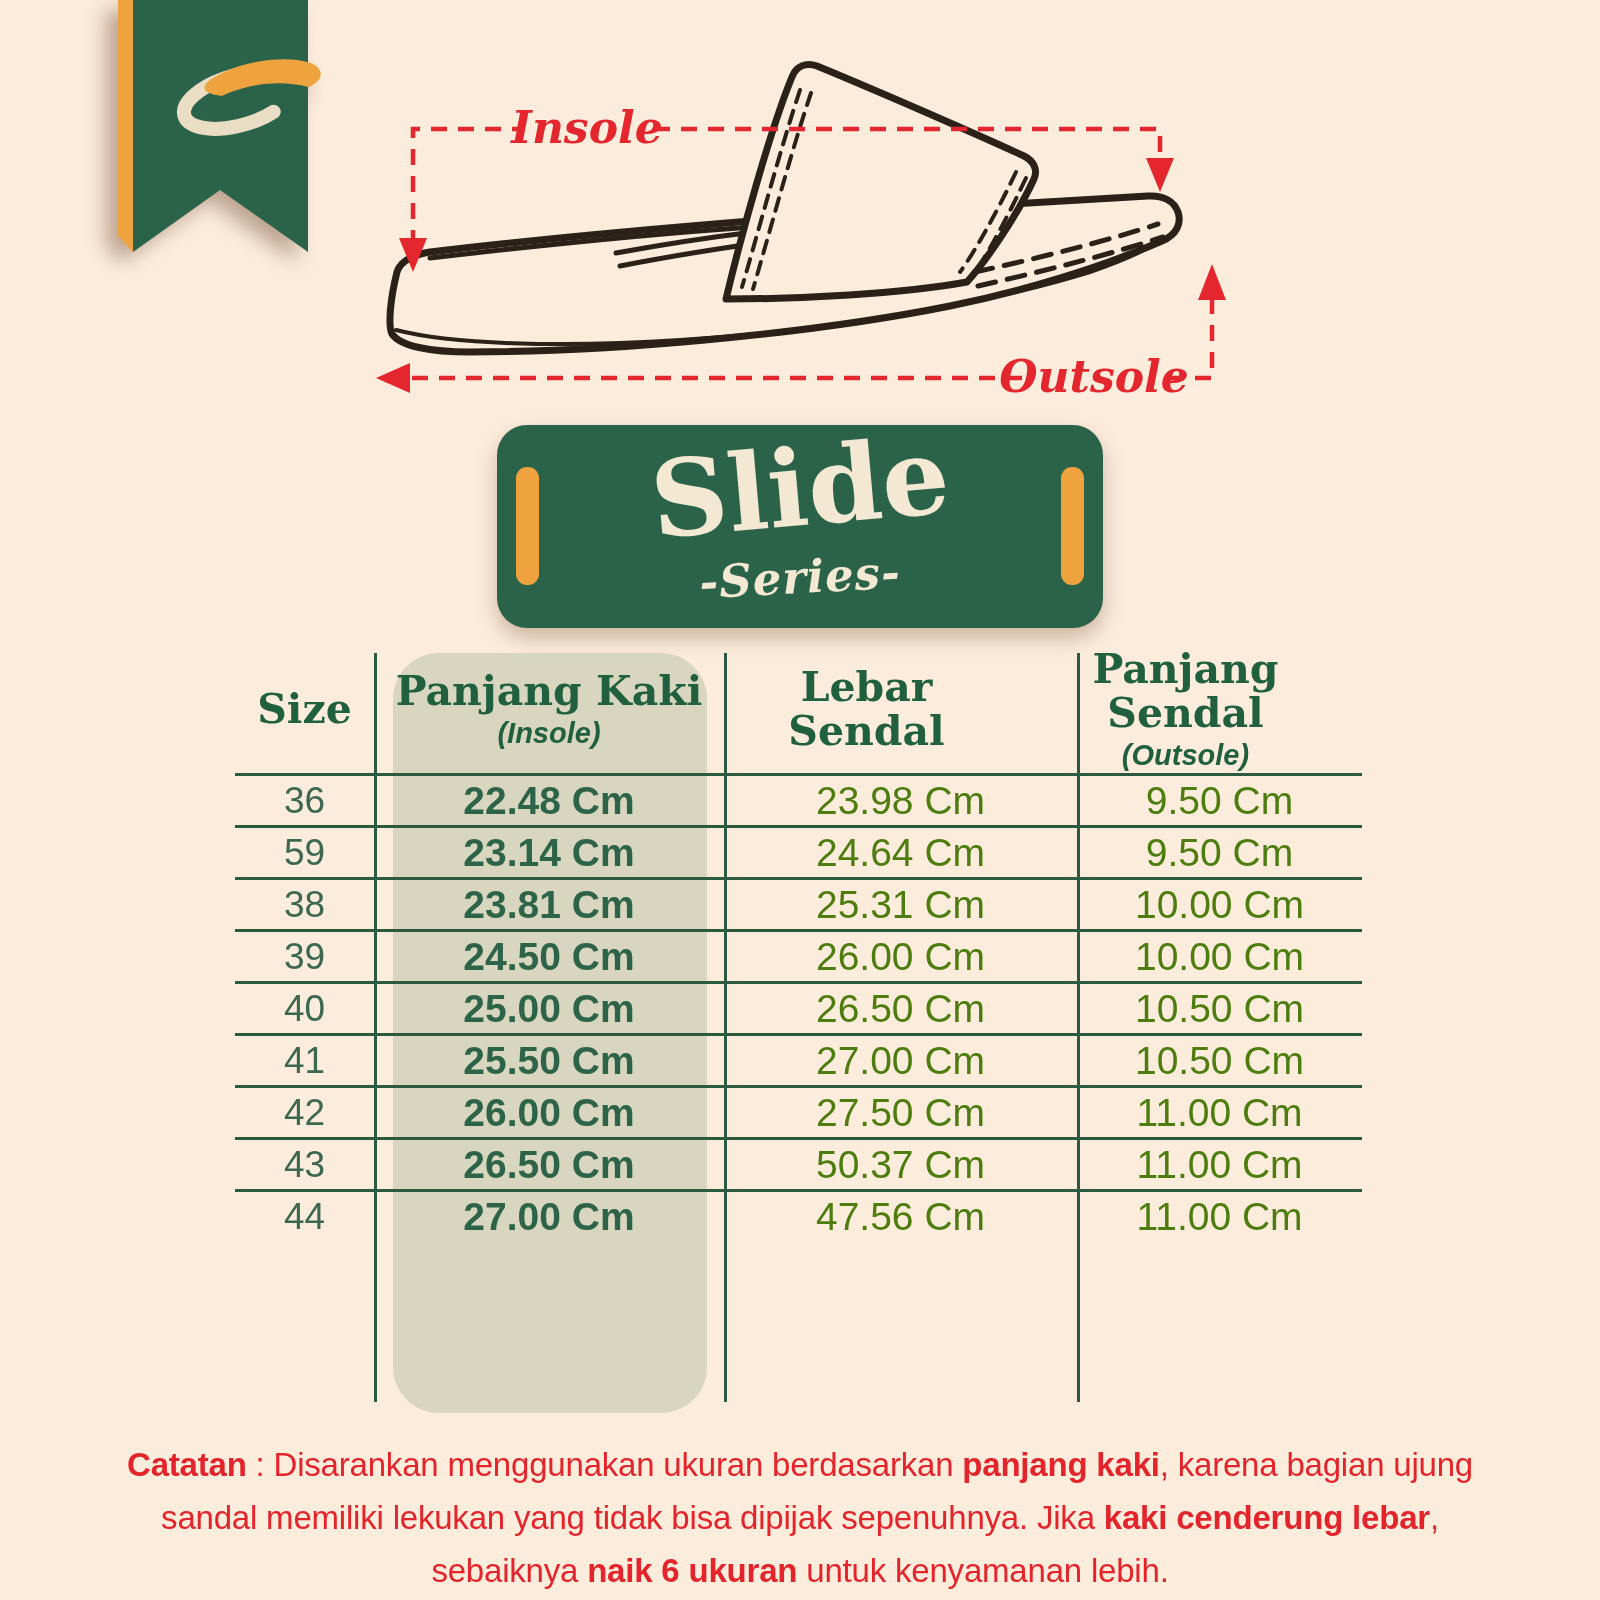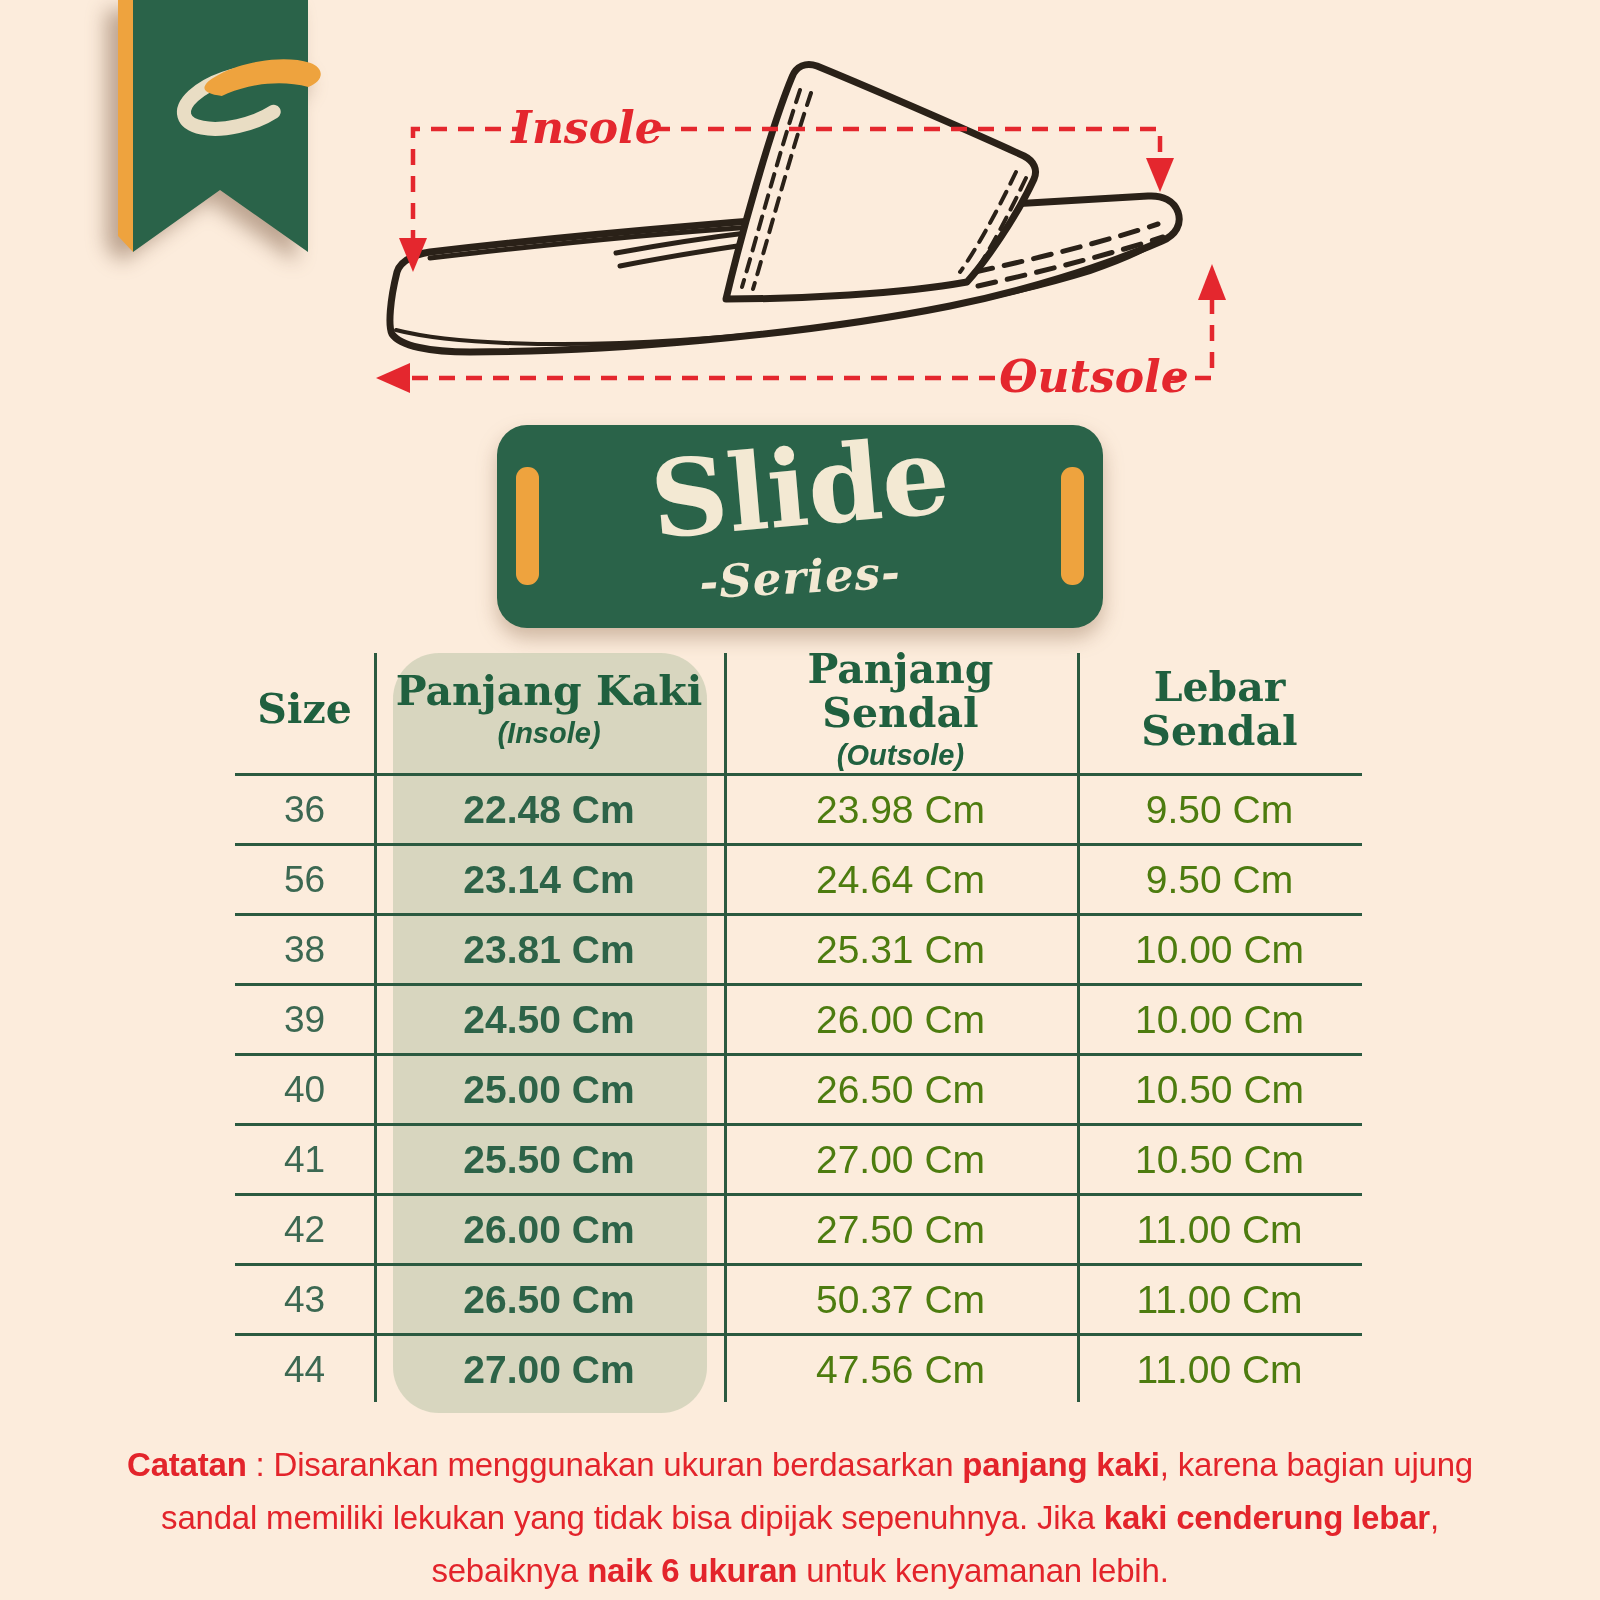--- a/index.html
+++ b/index.html
@@ -29,21 +29,21 @@
   .shoe-svg{position:absolute;left:360px;top:45px;}
   .red-label{font-family:"DejaVu Serif",serif;font-style:italic;font-weight:700;font-size:44px;fill:#e4272e;}
 
   
   .size-table{position:absolute;left:235px;top:645px;width:1127px;height:760px;}
   .hl{position:absolute;left:158px;top:8px;width:314px;height:760px;background:rgba(186,196,168,.55);
       border-radius:46px;z-index:0;}
   .vsep{position:absolute;top:8px;width:3px;height:749px;background:#2b5a40;z-index:3;}
   .vsep1{left:139px;}.vsep2{left:489px;}.vsep3{left:842px;}
   .thead{position:relative;display:flex;height:128px;z-index:2;justify-content:space-between;}
-  .tr{position:relative;display:flex;height:70px;border-top:3px solid #2b5a40;box-sizing:border-box;z-index:2;}
+  .tr{position:relative;display:flex;height:52px;border-top:3px solid #2b5a40;box-sizing:border-box;z-index:2;}
   .c1{width:139px;}.c2{width:350px;}.c3{width:353px;}.c4{width:285px;}
   .th,.td{display:flex;flex-direction:column;align-items:center;justify-content:center;text-align:center;}
   .th-label{font-family:"DejaVu Serif",serif;font-weight:700;font-size:41px;color:#20603f;line-height:44px;}
   .th-sub{font-family:"Liberation Sans",sans-serif;font-style:italic;font-weight:600;font-size:29px;
           color:#20603f;margin-top:4px;}
   .c4 .th-label{max-width:180px;}
   .td{font-size:39px;color:#4d7c0f;}
   .td.size-cell{font-size:37px;color:#3c6852;}
   .td.insole-cell{font-weight:700;color:#2d6348;}
 
@@ -133,37 +133,37 @@
     <div class="vsep vsep3"></div>
 
     <div class="thead">
       <div class="th c1">
         <div class="th-label">Size</div>
       </div>
       <div class="th c2">
         <div class="th-label">Panjang Kaki</div>
         <div class="th-sub">(Insole)</div>
       </div>
+      <div class="th c4">
+        <div class="th-label">Lebar Sendal</div>
+      </div>
       <div class="th c3">
         <div class="th-label">Panjang Sendal</div>
         <div class="th-sub">(Outsole)</div>
-      </div>
-      <div class="th c4">
-        <div class="th-label">Lebar Sendal</div>
       </div>
     </div>
 
     <div class="tr">
       <div class="td c1 size-cell">36</div>
       <div class="td c2 insole-cell">22.48 Cm</div>
       <div class="td c3">23.98 Cm</div>
       <div class="td c4">9.50 Cm</div>
     </div>
     <div class="tr">
-      <div class="td c1 size-cell">56</div>
+      <div class="td c1 size-cell">59</div>
       <div class="td c2 insole-cell">23.14 Cm</div>
       <div class="td c3">24.64 Cm</div>
       <div class="td c4">9.50 Cm</div>
     </div>
     <div class="tr">
       <div class="td c1 size-cell">38</div>
       <div class="td c2 insole-cell">23.81 Cm</div>
       <div class="td c3">25.31 Cm</div>
       <div class="td c4">10.00 Cm</div>
     </div>

